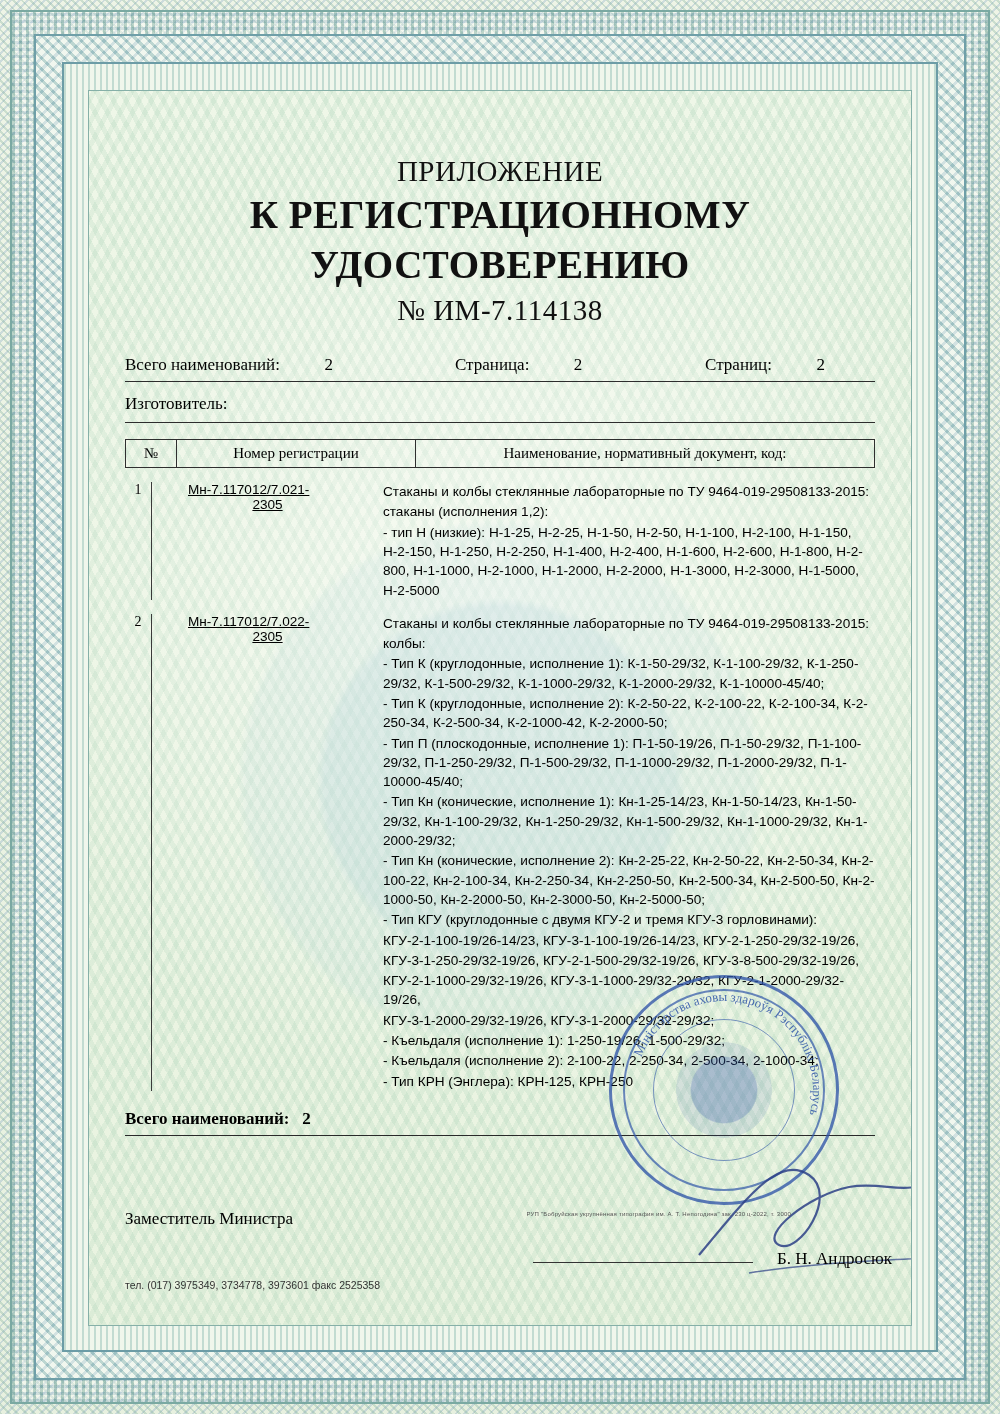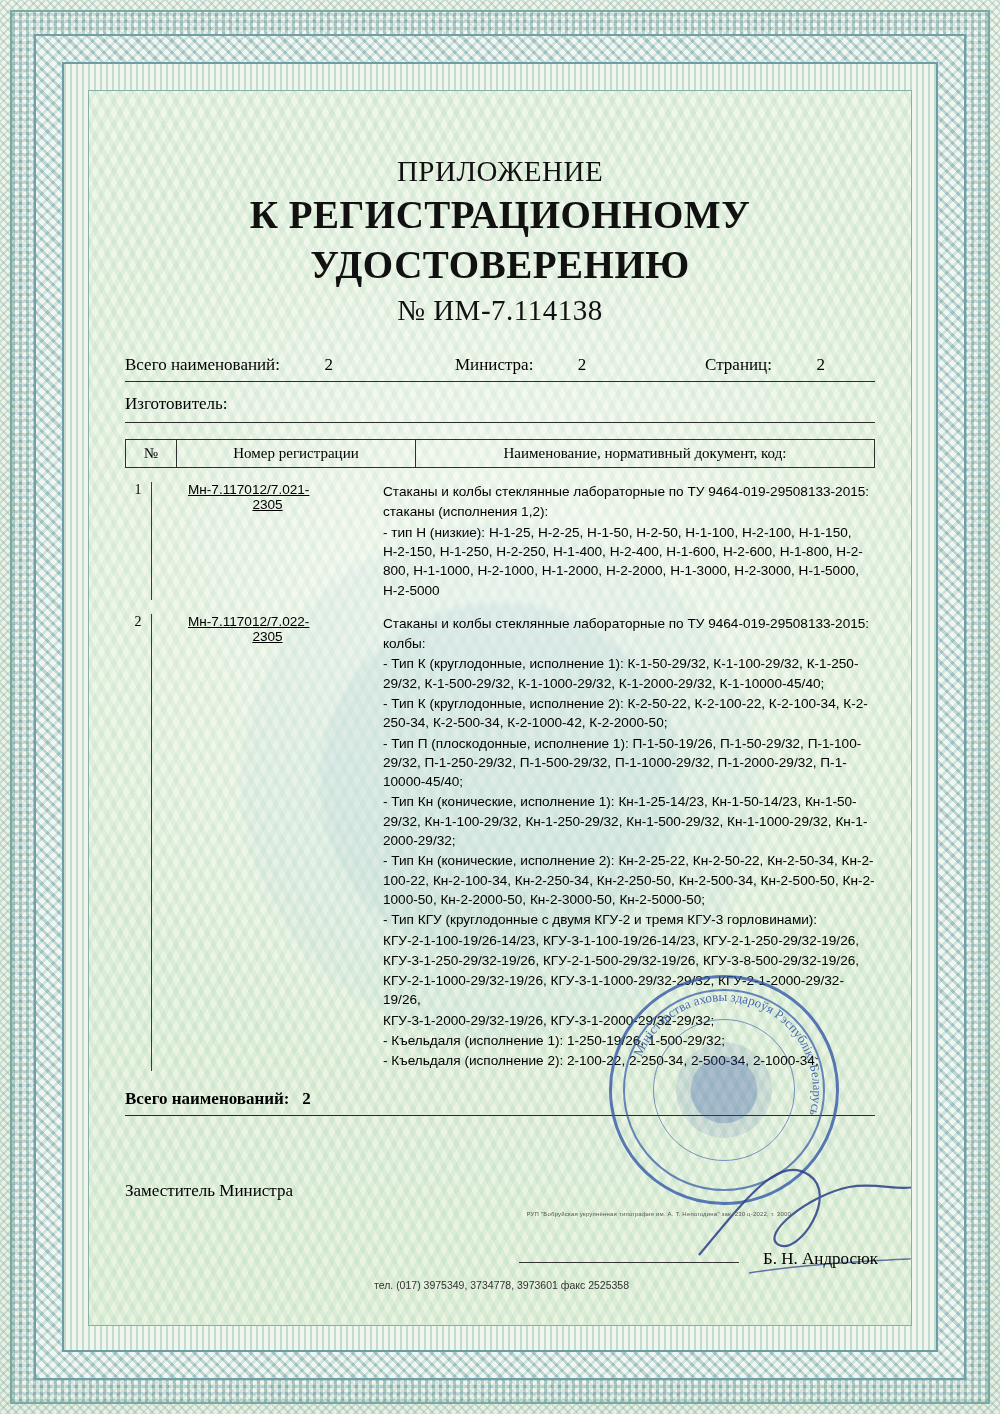--- a/index.html
+++ b/index.html
@@ -110,30 +110,30 @@
   .entry .desc .head{display:block;}
   .entry .desc .line{display:block;margin-top:1px;}
 
   .total{
     margin-top:18px;font-size:17px;font-weight:bold;
     border-bottom:1.6px solid #2a2a2a;padding-bottom:6px;
     position:relative;
   }
 
   .signblock{
-    position:absolute;left:36px;right:33px;bottom:34px;
+    position:absolute;left:36px;right:19px;bottom:34px;
   }
   .minister{font-size:17px;}
   .signline{
-    margin-top:48px;display:flex;align-items:flex-end;justify-content:flex-end;gap:24px;
+    margin-top:20px;display:flex;align-items:flex-end;justify-content:flex-end;gap:24px;
   }
   .sig-rule{flex:0 0 220px;border-bottom:1.2px solid #333;height:1px;margin-bottom:6px;}
   .signer{font-size:17px;}
   .footer-fine{
-    margin-top:10px;text-align:center;font-size:10.5px;color:#333;
+    margin-top:10px;text-align:left;font-size:10.5px;color:#333;
     font-family:"Liberation Sans", sans-serif;
   }
   .print-fine{
     position:absolute;right:120px;bottom:108px;font-size:6px;color:#555;
     font-family:"Liberation Sans", sans-serif;letter-spacing:.2px;
   }
 
   
   .stamp{
     position:absolute;left:520px;bottom:120px;width:230px;height:230px;
@@ -179,21 +179,21 @@
         <span class="num">№ ИМ-7.114138</span>
       </h1>
 
       <div class="meta-row">
         <span class="m-a">
           <span class="lbl">Всего наименований:</span>
           <span class="gapsm"></span>
           <span class="v">2</span>
         </span>
         <span class="m-b">
-          <span class="lbl">Министра:</span>
+          <span class="lbl">Страница:</span>
           <span class="gapsm"></span>
           <span class="v">2</span>
         </span>
         <span class="m-c">
           <span class="lbl">Страниц:</span>
           <span class="gapsm"></span>
           <span class="v">2</span>
         </span>
       </div>
 
@@ -240,20 +240,21 @@
             <span class="line">- Тип П (плоскодонные, исполнение 1): П-1-50-19/26, П-1-50-29/32, П-1-100-29/32, П-1-250-29/32, П-1-500-29/32, П-1-1000-29/32, П-1-2000-29/32, П-1-10000-45/40;</span>
             <span class="line">- Тип Кн (конические, исполнение 1): Кн-1-25-14/23, Кн-1-50-14/23, Кн-1-50-29/32, Кн-1-100-29/32, Кн-1-250-29/32, Кн-1-500-29/32, Кн-1-1000-29/32, Кн-1-2000-29/32;</span>
             <span class="line">- Тип Кн (конические, исполнение 2): Кн-2-25-22, Кн-2-50-22, Кн-2-50-34, Кн-2-100-22, Кн-2-100-34, Кн-2-250-34, Кн-2-250-50, Кн-2-500-34, Кн-2-500-50, Кн-2-1000-50, Кн-2-2000-50, Кн-2-3000-50, Кн-2-5000-50;</span>
             <span class="line">- Тип КГУ (круглодонные с двумя КГУ-2 и тремя КГУ-3 горловинами):</span>
             <span class="line">КГУ-2-1-100-19/26-14/23, КГУ-3-1-100-19/26-14/23, КГУ-2-1-250-29/32-19/26,</span>
             <span class="line">КГУ-3-1-250-29/32-19/26, КГУ-2-1-500-29/32-19/26, КГУ-3-8-500-29/32-19/26,</span>
             <span class="line">КГУ-2-1-1000-29/32-19/26, КГУ-3-1-1000-29/32-29/32, КГУ-2-1-2000-29/32-19/26,</span>
             <span class="line">КГУ-3-1-2000-29/32-19/26, КГУ-3-1-2000-29/32-29/32;</span>
             <span class="line">- Къельдаля (исполнение 1): 1-250-19/26, 1-500-29/32;</span>
             <span class="line">- Къельдаля (исполнение 2): 2-100-22, 2-250-34, 2-500-34, 2-1000-34;</span>
+            <span class="line">- Тип КРН (Энглера): КРН-125, КРН-250</span>
           </div>
         </div>
 
       </div>
 
       <div class="total">
         <span>Всего наименований:</span>
         &nbsp;
         <span>2</span>
       </div>

